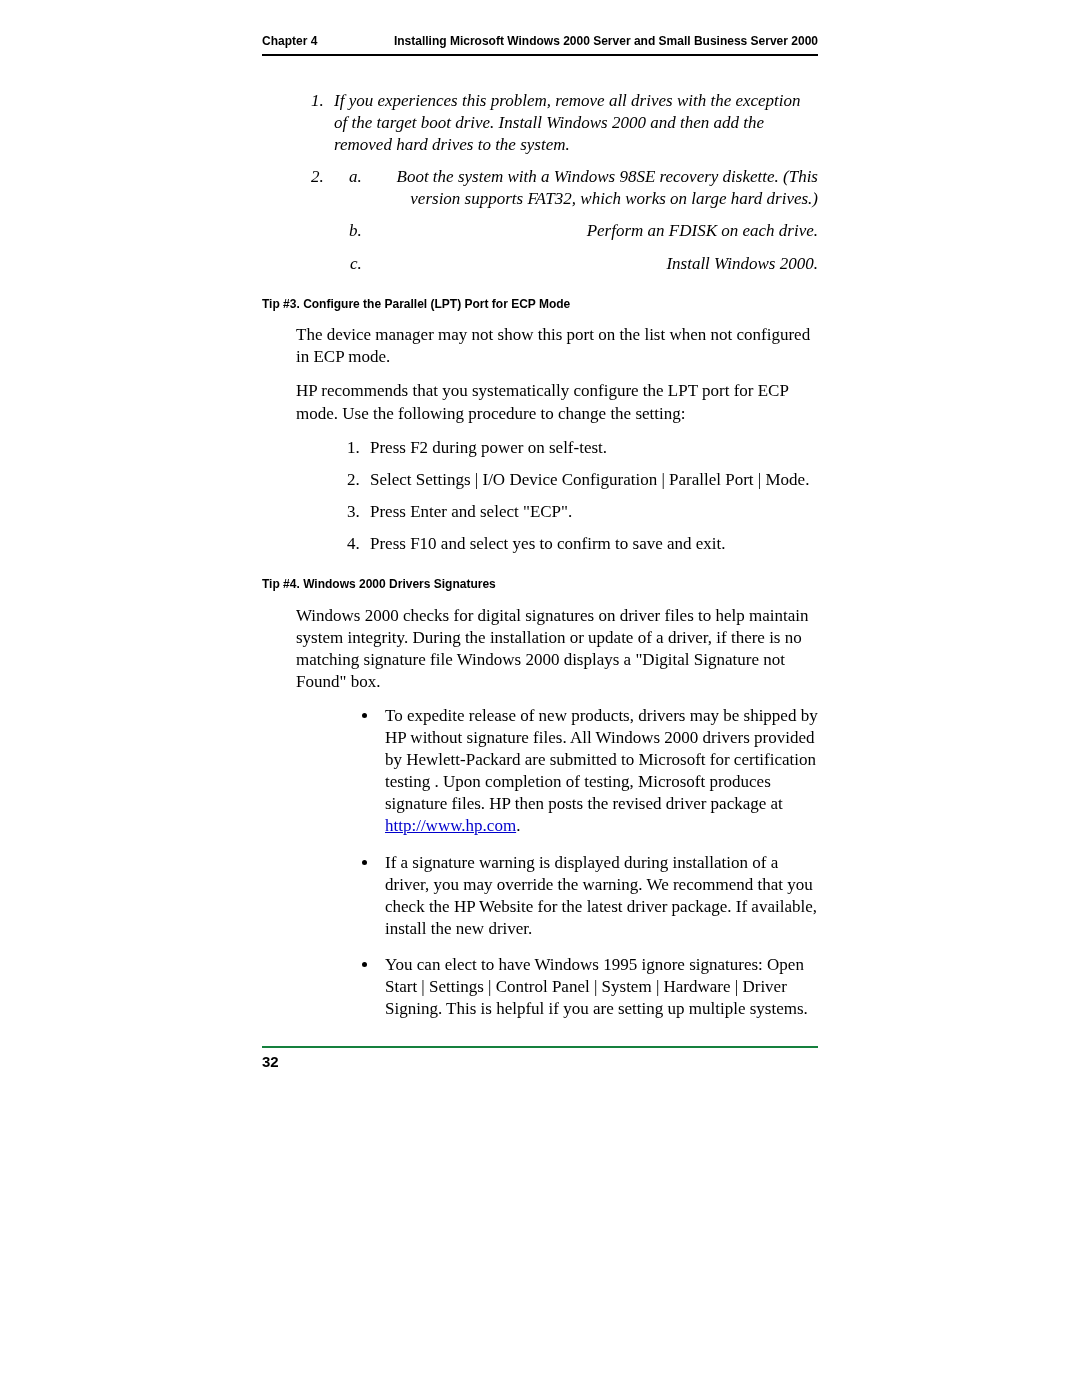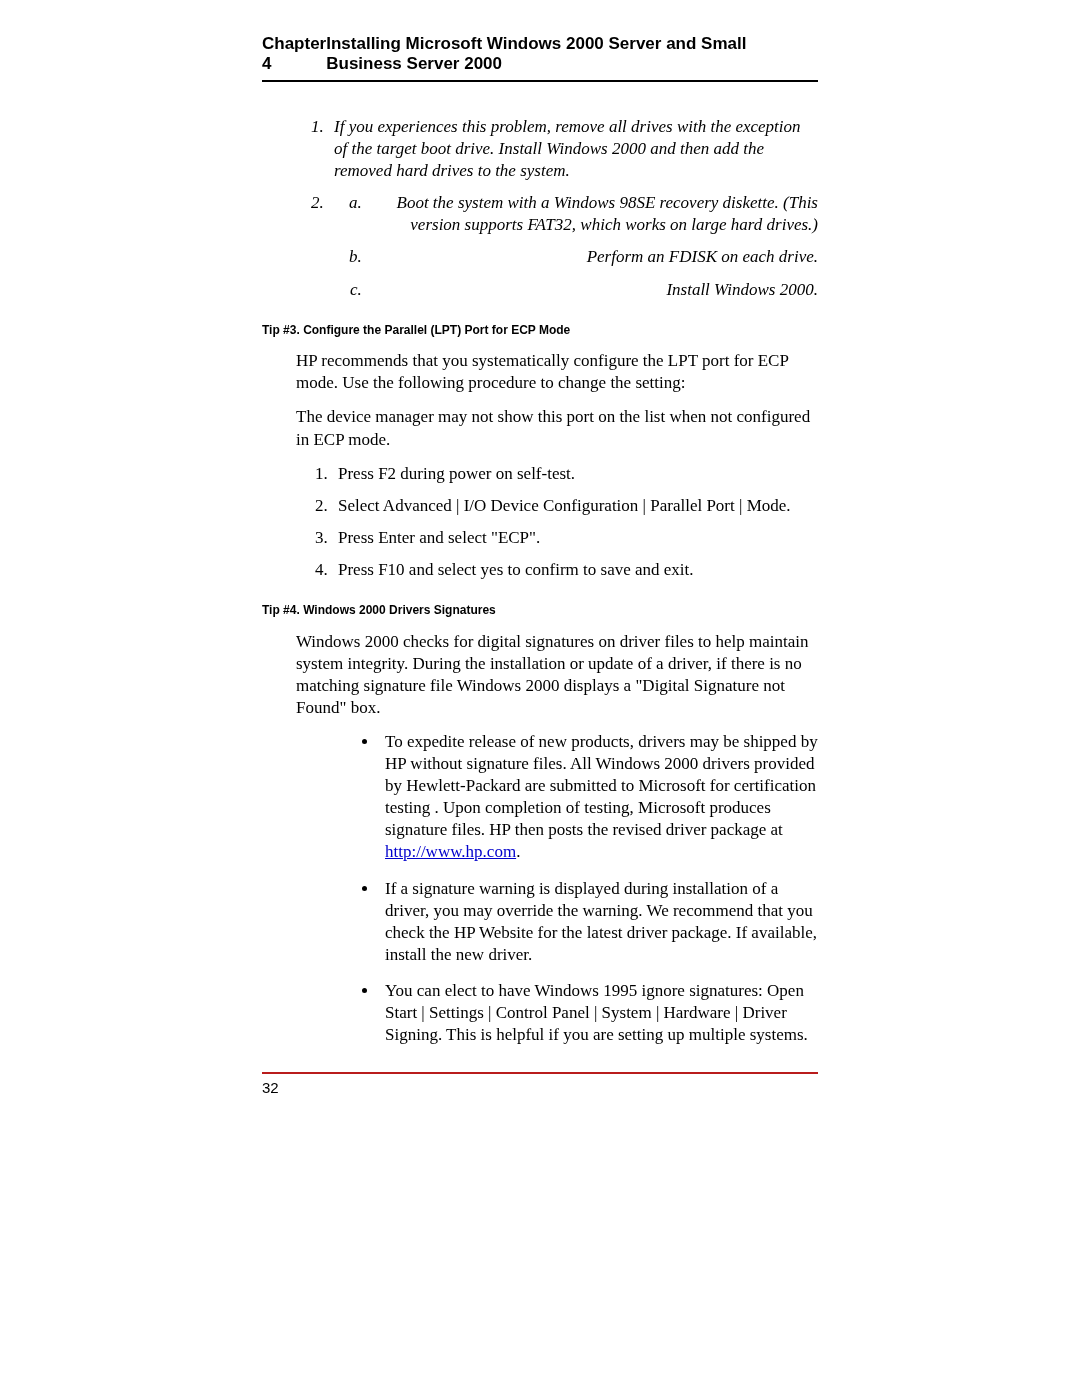--- a/index.html
+++ b/index.html
@@ -11,21 +11,21 @@
     width: 1080px;
   }
   .page {
     padding: 34px 262px 430px 262px;
   }
   .header-row {
     display: flex;
     justify-content: space-between;
     font-family: Arial, Helvetica, sans-serif;
     font-weight: bold;
-    font-size: 17px;
+    font-size: 12px;
     border-bottom: 2px solid #000;
     padding-bottom: 6px;
     margin-bottom: 34px;
   }
   .body-text {
     font-size: 17px;
     line-height: 1.3;
   }
   ol.num {
     list-style-type: decimal;
@@ -48,20 +48,21 @@
     margin-bottom: 10px;
   }
   ol.num2 {
     list-style-type: decimal;
     padding-left: 70px;
     margin: 0 0 18px 0;
   }
   ol.num2 > li {
     padding-left: 6px;
     margin-bottom: 10px;
+    margin-left: 32px;
   }
   ul.bullets {
     list-style-type: disc;
     padding-left: 70px;
     margin: 0 0 18px 0;
   }
   ul.bullets > li {
     padding-left: 6px;
     margin-bottom: 14px;
     margin-left: 47px;
@@ -73,25 +74,25 @@
     margin: 22px 0 12px 0;
   }
   p.para {
     margin: 0 0 12px 34px;
   }
   a.link {
     color: #0000cc;
     text-decoration: underline;
   }
   .footer-rule {
-    border-top: 2px solid #b91c1c;
+    border-top: 2px solid #15803d;
     margin-top: 26px;
     padding-top: 4px;
     font-family: Arial, Helvetica, sans-serif;
-    font-weight: normal;
+    font-weight: bold;
     font-size: 15px;
   }
 </style>
 </head>
 <body>
 
 <div class="page">
 
   <div class="header-row">
     <span>Chapter 4</span>
@@ -105,25 +106,25 @@
       <li>
         <ol class="alpha">
           <li>Boot the system with a Windows 98SE recovery diskette. (This version supports FAT32, which works on large hard drives.)</li>
           <li>Perform an FDISK on each drive.</li>
           <li>Install Windows 2000.</li>
         </ol>
       </li>
     </ol>
 
     <h2 class="tip">Tip #3. Configure the Parallel (LPT) Port for ECP Mode</h2>
+    <p class="para">The device manager may not show this port on the list when not configured in ECP mode.</p>
     <p class="para">HP recommends that you systematically configure the LPT port for ECP mode. Use the following procedure to change the setting:</p>
-    <p class="para">The device manager may not show this port on the list when not configured in ECP mode.</p>
     <ol class="num2">
       <li>Press F2 during power on self-test.</li>
-      <li>Select Advanced | I/O Device Configuration | Parallel Port | Mode.</li>
+      <li>Select Settings | I/O Device Configuration | Parallel Port | Mode.</li>
       <li>Press Enter and select "ECP".</li>
       <li>Press F10 and select yes to confirm to save and exit.</li>
     </ol>
 
     <h2 class="tip">Tip #4. Windows 2000 Drivers Signatures</h2>
     <p class="para">Windows 2000 checks for digital signatures on driver files to help maintain system integrity.  During the installation or update of a driver, if there is no matching signature file Windows 2000 displays a "Digital Signature not Found" box.</p>
     <ul class="bullets">
       <li>
         <span>To expedite release of new products, drivers may be shipped by HP without signature files.  All Windows 2000 drivers provided by Hewlett-Packard are submitted to Microsoft for certification testing .  Upon completion of testing, Microsoft produces signature files.  HP then posts the revised driver package at </span><a class="link" href="#">http://www.hp.com</a><span>.</span>
       </li>

